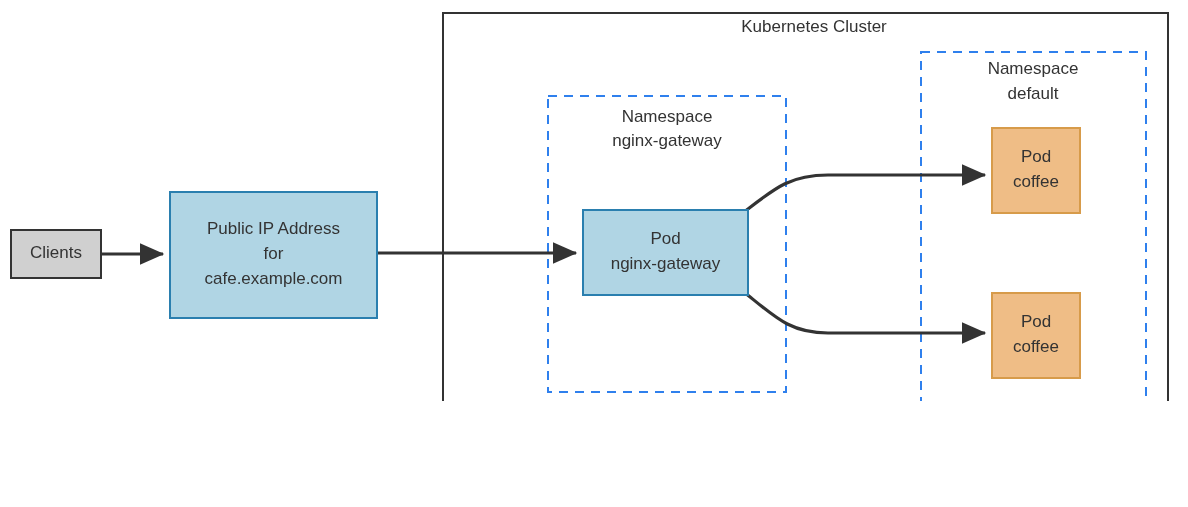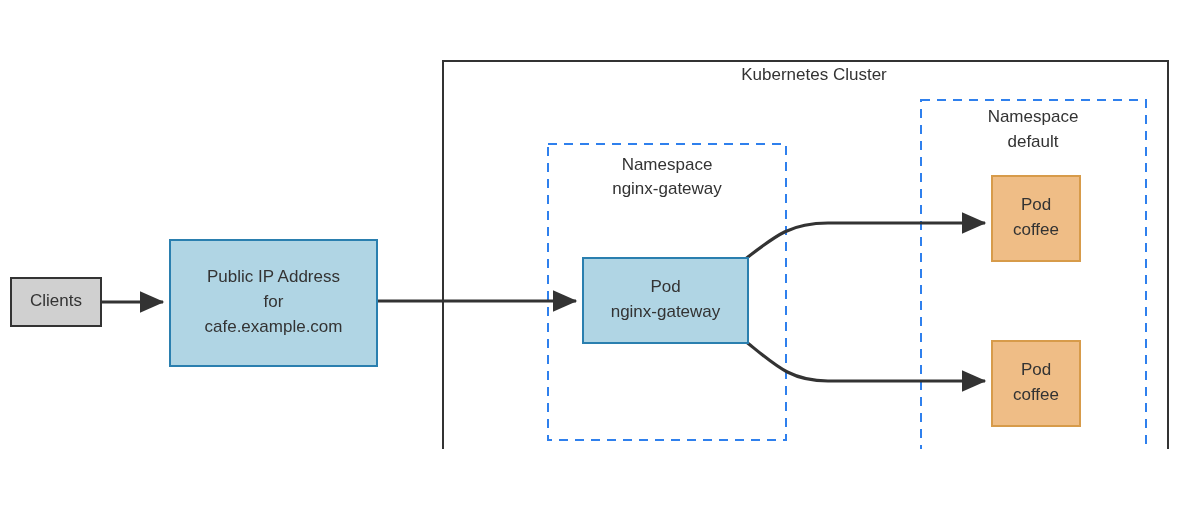--- a/index.html
+++ b/index.html
@@ -7,21 +7,20 @@
     padding: 0;
     background: #ffffff;
   }
   #diagram-root {
     position: relative;
     width: 1188px;
     height: 401px;
     background: #ffffff;
     font-family: "Liberation Sans", sans-serif;
     overflow: hidden;
-    margin-top: 48px;
   }
   svg#diagram {
     display: block;
     width: 1188px;
     height: 507px;
   }
   .node-label {
     font-family: "Liberation Sans", sans-serif;
     font-size: 17px;
     fill: #333333;

